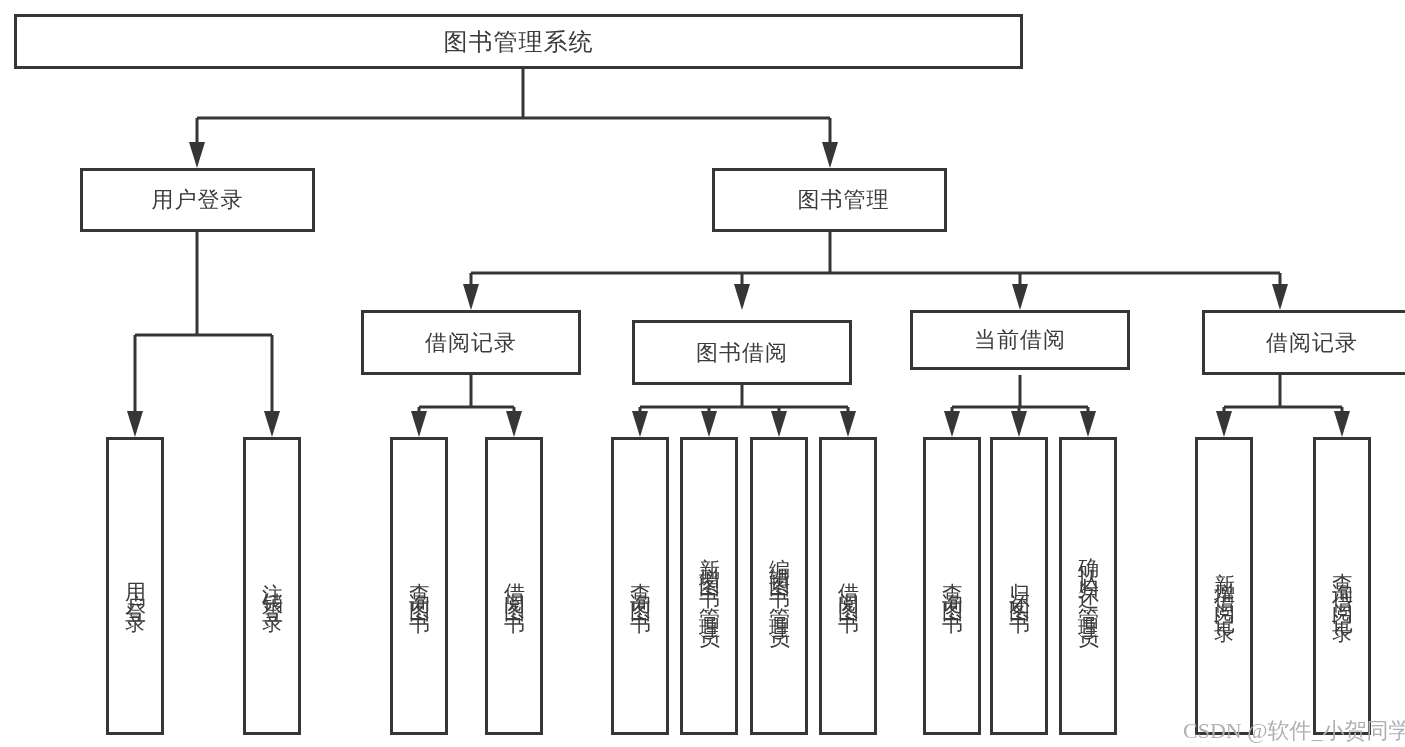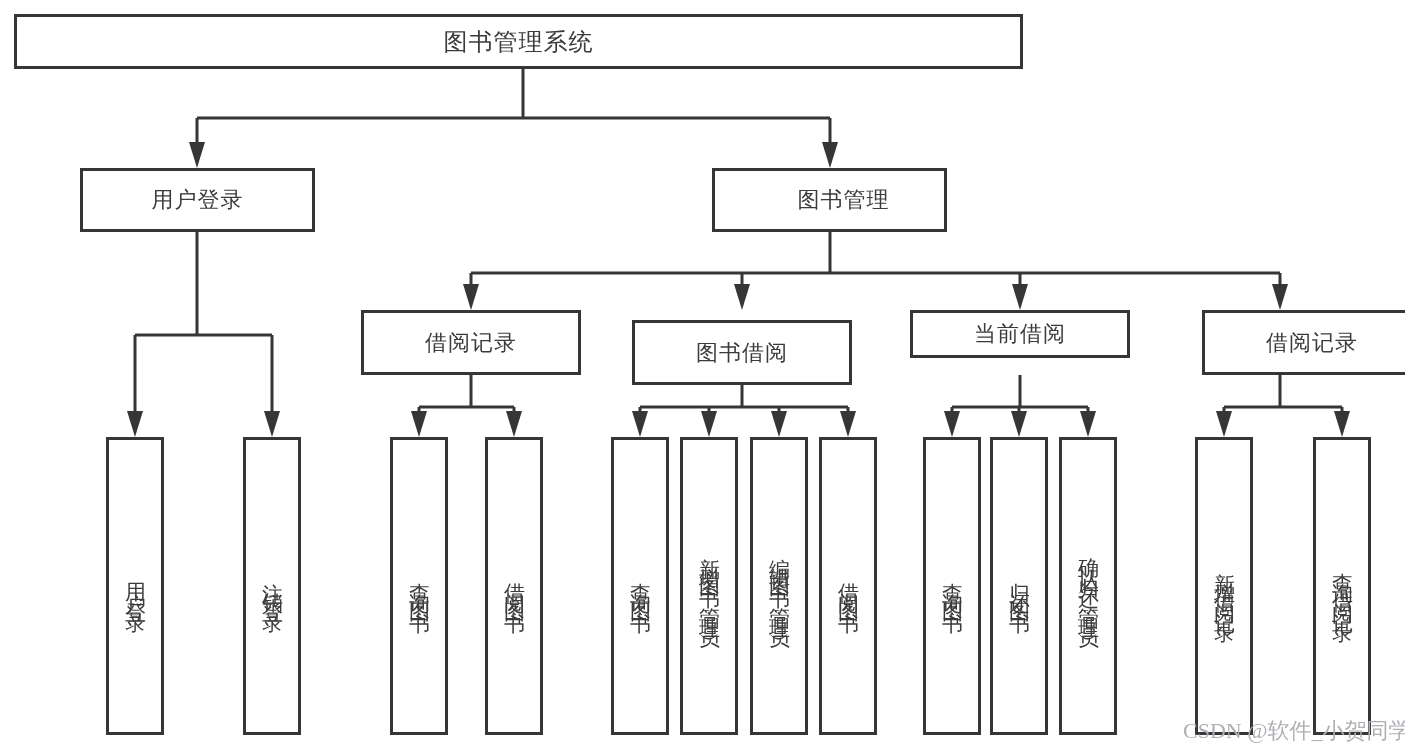--- a/index.html
+++ b/index.html
@@ -99,21 +99,21 @@
     </g>
   </svg>
 
   <div class="node node-root" style="left:14px; top:14px; width:1009px; height:55px;">图书管理系统</div>
 
   <div class="node node-branch" style="left:80px; top:168px; width:235px; height:64px;">用户登录</div>
   <div class="node node-branch" style="left:712px; top:168px; width:235px; height:64px;padding-left:28px;">图书管理</div>
 
   <div class="node node-branch" style="left:361px; top:310px; width:220px; height:65px;">借阅记录</div>
   <div class="node node-branch" style="left:632px; top:310px; width:220px; height:65px;margin-top:10px;">图书借阅</div>
-  <div class="node node-branch" style="left:910px; top:310px; width:220px; height:48px;">当前借阅</div>
+  <div class="node node-branch" style="left:910px; top:310px; width:220px; height:60px;">当前借阅</div>
   <div class="node node-branch" style="left:1202px; top:310px; width:220px; height:65px;">借阅记录</div>
 
   <div class="node node-leaf" style="left:106px; top:437px; width:58px; height:298px;">
     <span>用户登录</span>
   </div>
   <div class="node node-leaf" style="left:243px; top:437px; width:58px; height:298px;">
     <span>注销登录</span>
   </div>
 
   <div class="node node-leaf" style="left:390px; top:437px; width:58px; height:298px;">

